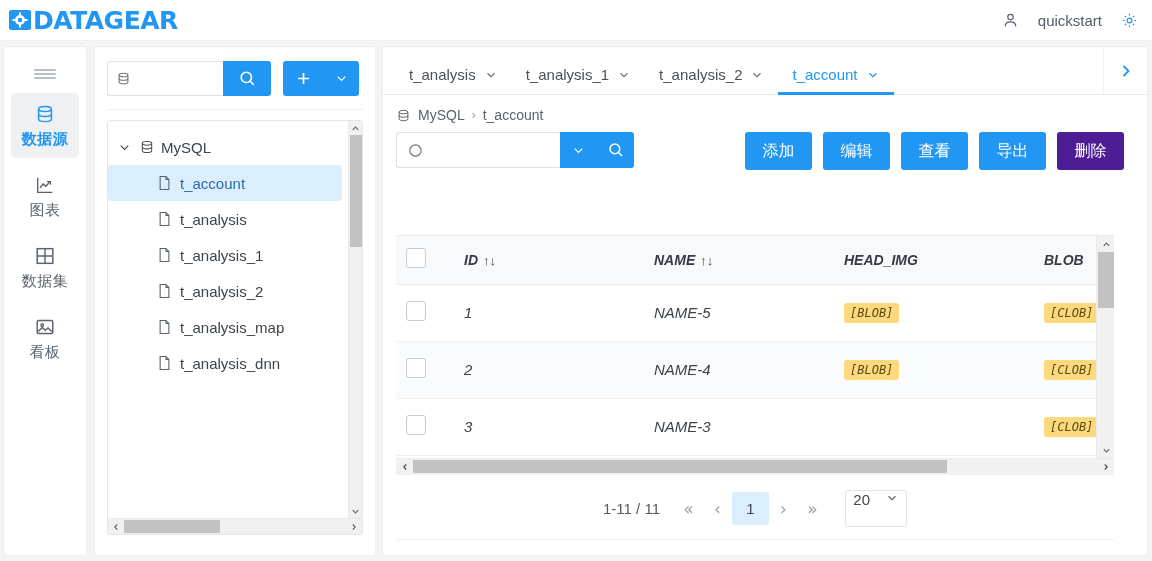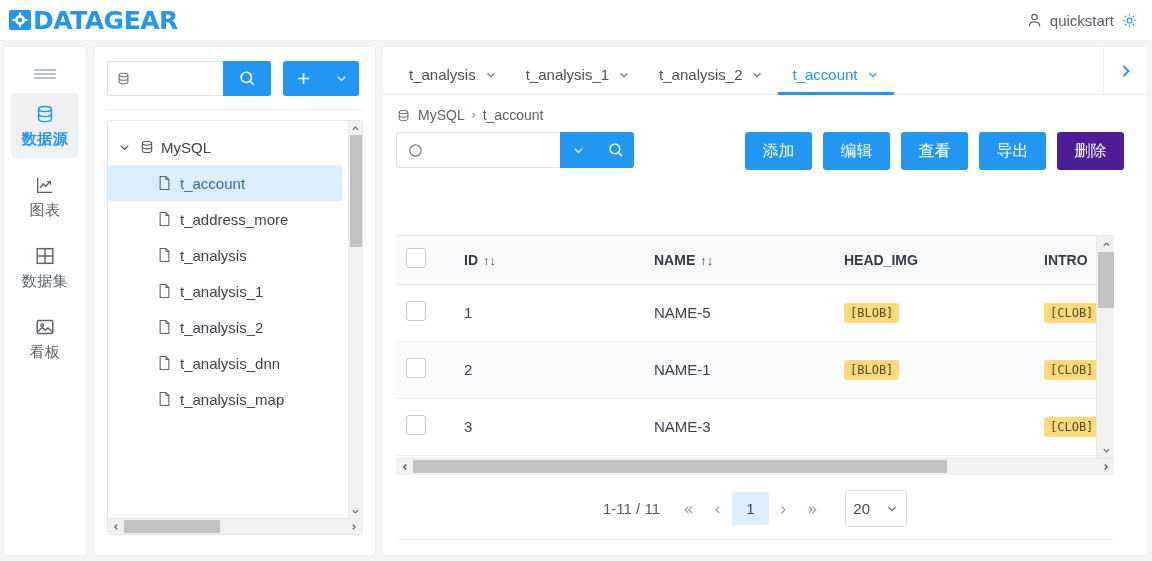--- a/index.html
+++ b/index.html
@@ -19,21 +19,21 @@
     border-bottom: 1px solid #eef0f2;
   }
   .logo {
     margin-left: 8px; display: flex; align-items: center;
     font-size: 25px; font-weight: bold; letter-spacing: -0.5px;
     color: #2196f3; font-family: "DejaVu Sans", sans-serif;
     line-height: 1;
   }
   .header-right {
     margin-left: auto; margin-right: 14px;
-    display: flex; align-items: center; gap: 7px;
+    display: flex; align-items: center; gap: 19px;
     color: #555c66; font-size: 15px;
   }
   .user-icon svg { display: block; }
   .gear-icon svg { display: block; }
 
   
   .rail {
     position: absolute; top: 47px; left: 4px;
     width: 82px; height: 508px;
     background: #ffffff; border-radius: 3px;
@@ -175,20 +175,21 @@
     background: #2196f3; color: #fff; font-size: 16px; cursor: pointer;
     font-family: "DejaVu Sans", sans-serif;
   }
   .btn.danger { background: #4c1d95; }
 
   
   .table-wrap {
     position: absolute; top: 188px; left: 13px;
     width: 718px; height: 240px;
     border-top: 1px solid #e9ebee;
+    font-style: italic;
   }
   .table-scrollarea { position: absolute; top: 0; left: 0; right: 18px; bottom: 17px; overflow: hidden; }
   table { border-collapse: collapse; width: 820px; table-layout: fixed; }
   thead th {
     background: #f8f9fb; height: 48px; font-size: 14px; color: #343b44;
     text-align: left; font-weight: bold; border-bottom: 1px solid #e9ebee;
     padding: 0 10px; white-space: nowrap;
   }
   tbody td {
     height: 57px; font-size: 15px; color: #3b424b; padding: 0 10px;
@@ -233,21 +234,21 @@
     border-radius: 3px; background: transparent; border: none;
     font-family: "DejaVu Sans", sans-serif;
   }
   .pg-num {
     width: 37px; height: 33px; background: #dbeefc; color: #3f4853;
     display: flex; align-items: center; justify-content: center;
     border-radius: 3px; font-size: 15px; cursor: pointer; border: none;
   }
   .pg-size {
     margin-left: 18px; width: 62px; height: 37px; border: 1px solid #dfe3e8;
-    border-radius: 3px; display: flex; align-items: center;
+    border-radius: 3px; display: flex; 
     justify-content: space-around; font-size: 15px; color: #3f4853; cursor: pointer;
   }
   .pg-foot {
     position: absolute; top: 492px; left: 13px; width: 718px;
     height: 1px; background: #eef0f2;
   }
 </style>
 </head>
 <body>
 
@@ -384,66 +385,57 @@
           </span>
           <span>t_account</span>
         </div>
         <div class="tree-node child">
           <span class="nicon">
             <svg width="15" height="16" viewBox="0 0 20 22" fill="none" stroke="#5a626c" stroke-width="1.5">
                 <path d="M4 2h8l4 4v14H4z"></path>
                 <path d="M12 2v4h4"></path>
               </svg>
           </span>
-          <span>t_address_more</span>
+          <span>t_analysis</span>
         </div>
         <div class="tree-node child">
           <span class="nicon">
             <svg width="15" height="16" viewBox="0 0 20 22" fill="none" stroke="#5a626c" stroke-width="1.5">
                 <path d="M4 2h8l4 4v14H4z"></path>
                 <path d="M12 2v4h4"></path>
               </svg>
           </span>
-          <span>t_analysis</span>
+          <span>t_analysis_1</span>
         </div>
         <div class="tree-node child">
           <span class="nicon">
             <svg width="15" height="16" viewBox="0 0 20 22" fill="none" stroke="#5a626c" stroke-width="1.5">
                 <path d="M4 2h8l4 4v14H4z"></path>
                 <path d="M12 2v4h4"></path>
               </svg>
           </span>
-          <span>t_analysis_1</span>
+          <span>t_analysis_2</span>
         </div>
         <div class="tree-node child">
           <span class="nicon">
             <svg width="15" height="16" viewBox="0 0 20 22" fill="none" stroke="#5a626c" stroke-width="1.5">
                 <path d="M4 2h8l4 4v14H4z"></path>
                 <path d="M12 2v4h4"></path>
               </svg>
           </span>
-          <span>t_analysis_2</span>
+          <span>t_analysis_map</span>
         </div>
         <div class="tree-node child">
           <span class="nicon">
             <svg width="15" height="16" viewBox="0 0 20 22" fill="none" stroke="#5a626c" stroke-width="1.5">
                 <path d="M4 2h8l4 4v14H4z"></path>
                 <path d="M12 2v4h4"></path>
               </svg>
           </span>
           <span>t_analysis_dnn</span>
-        </div>
-        <div class="tree-node child">
-          <span class="nicon">
-            <svg width="15" height="16" viewBox="0 0 20 22" fill="none" stroke="#5a626c" stroke-width="1.5">
-                <path d="M4 2h8l4 4v14H4z"></path>
-                <path d="M12 2v4h4"></path>
-              </svg>
-          </span>
-          <span>t_analysis_map</span>
         </div>
       </div>
 
       <div class="vscroll">
         <div class="arrow">
           <svg width="11" height="11" viewBox="0 0 24 24" fill="none" stroke="#60686f" stroke-width="2.4">
               <path d="M6 15l6-6 6 6"></path>
             </svg>
         </div>
         <div class="vscroll-track">
@@ -557,36 +549,36 @@
               <th class="col-id">
                 <span>ID</span><span class="sort-icon">↑↓</span>
               </th>
               <th class="col-name">
                 <span>NAME</span><span class="sort-icon">↑↓</span>
               </th>
               <th class="col-img">
                 <span>HEAD_IMG</span>
               </th>
               <th class="col-intro">
-                <span>INTRO</span>
+                <span>BLOB</span>
               </th>
             </tr>
           </thead>
           <tbody>
             <tr>
               <td><span class="cb"></span></td>
               <td>1</td>
               <td>NAME-5</td>
               <td><span class="badge">[BLOB]</span></td>
               <td><span class="badge">[CLOB]</span></td>
             </tr>
             <tr class="alt">
               <td><span class="cb"></span></td>
               <td>2</td>
-              <td>NAME-1</td>
+              <td>NAME-4</td>
               <td><span class="badge">[BLOB]</span></td>
               <td><span class="badge">[CLOB]</span></td>
             </tr>
             <tr>
               <td><span class="cb"></span></td>
               <td>3</td>
               <td>NAME-3</td>
               <td></td>
               <td><span class="badge">[CLOB]</span></td>
             </tr>

